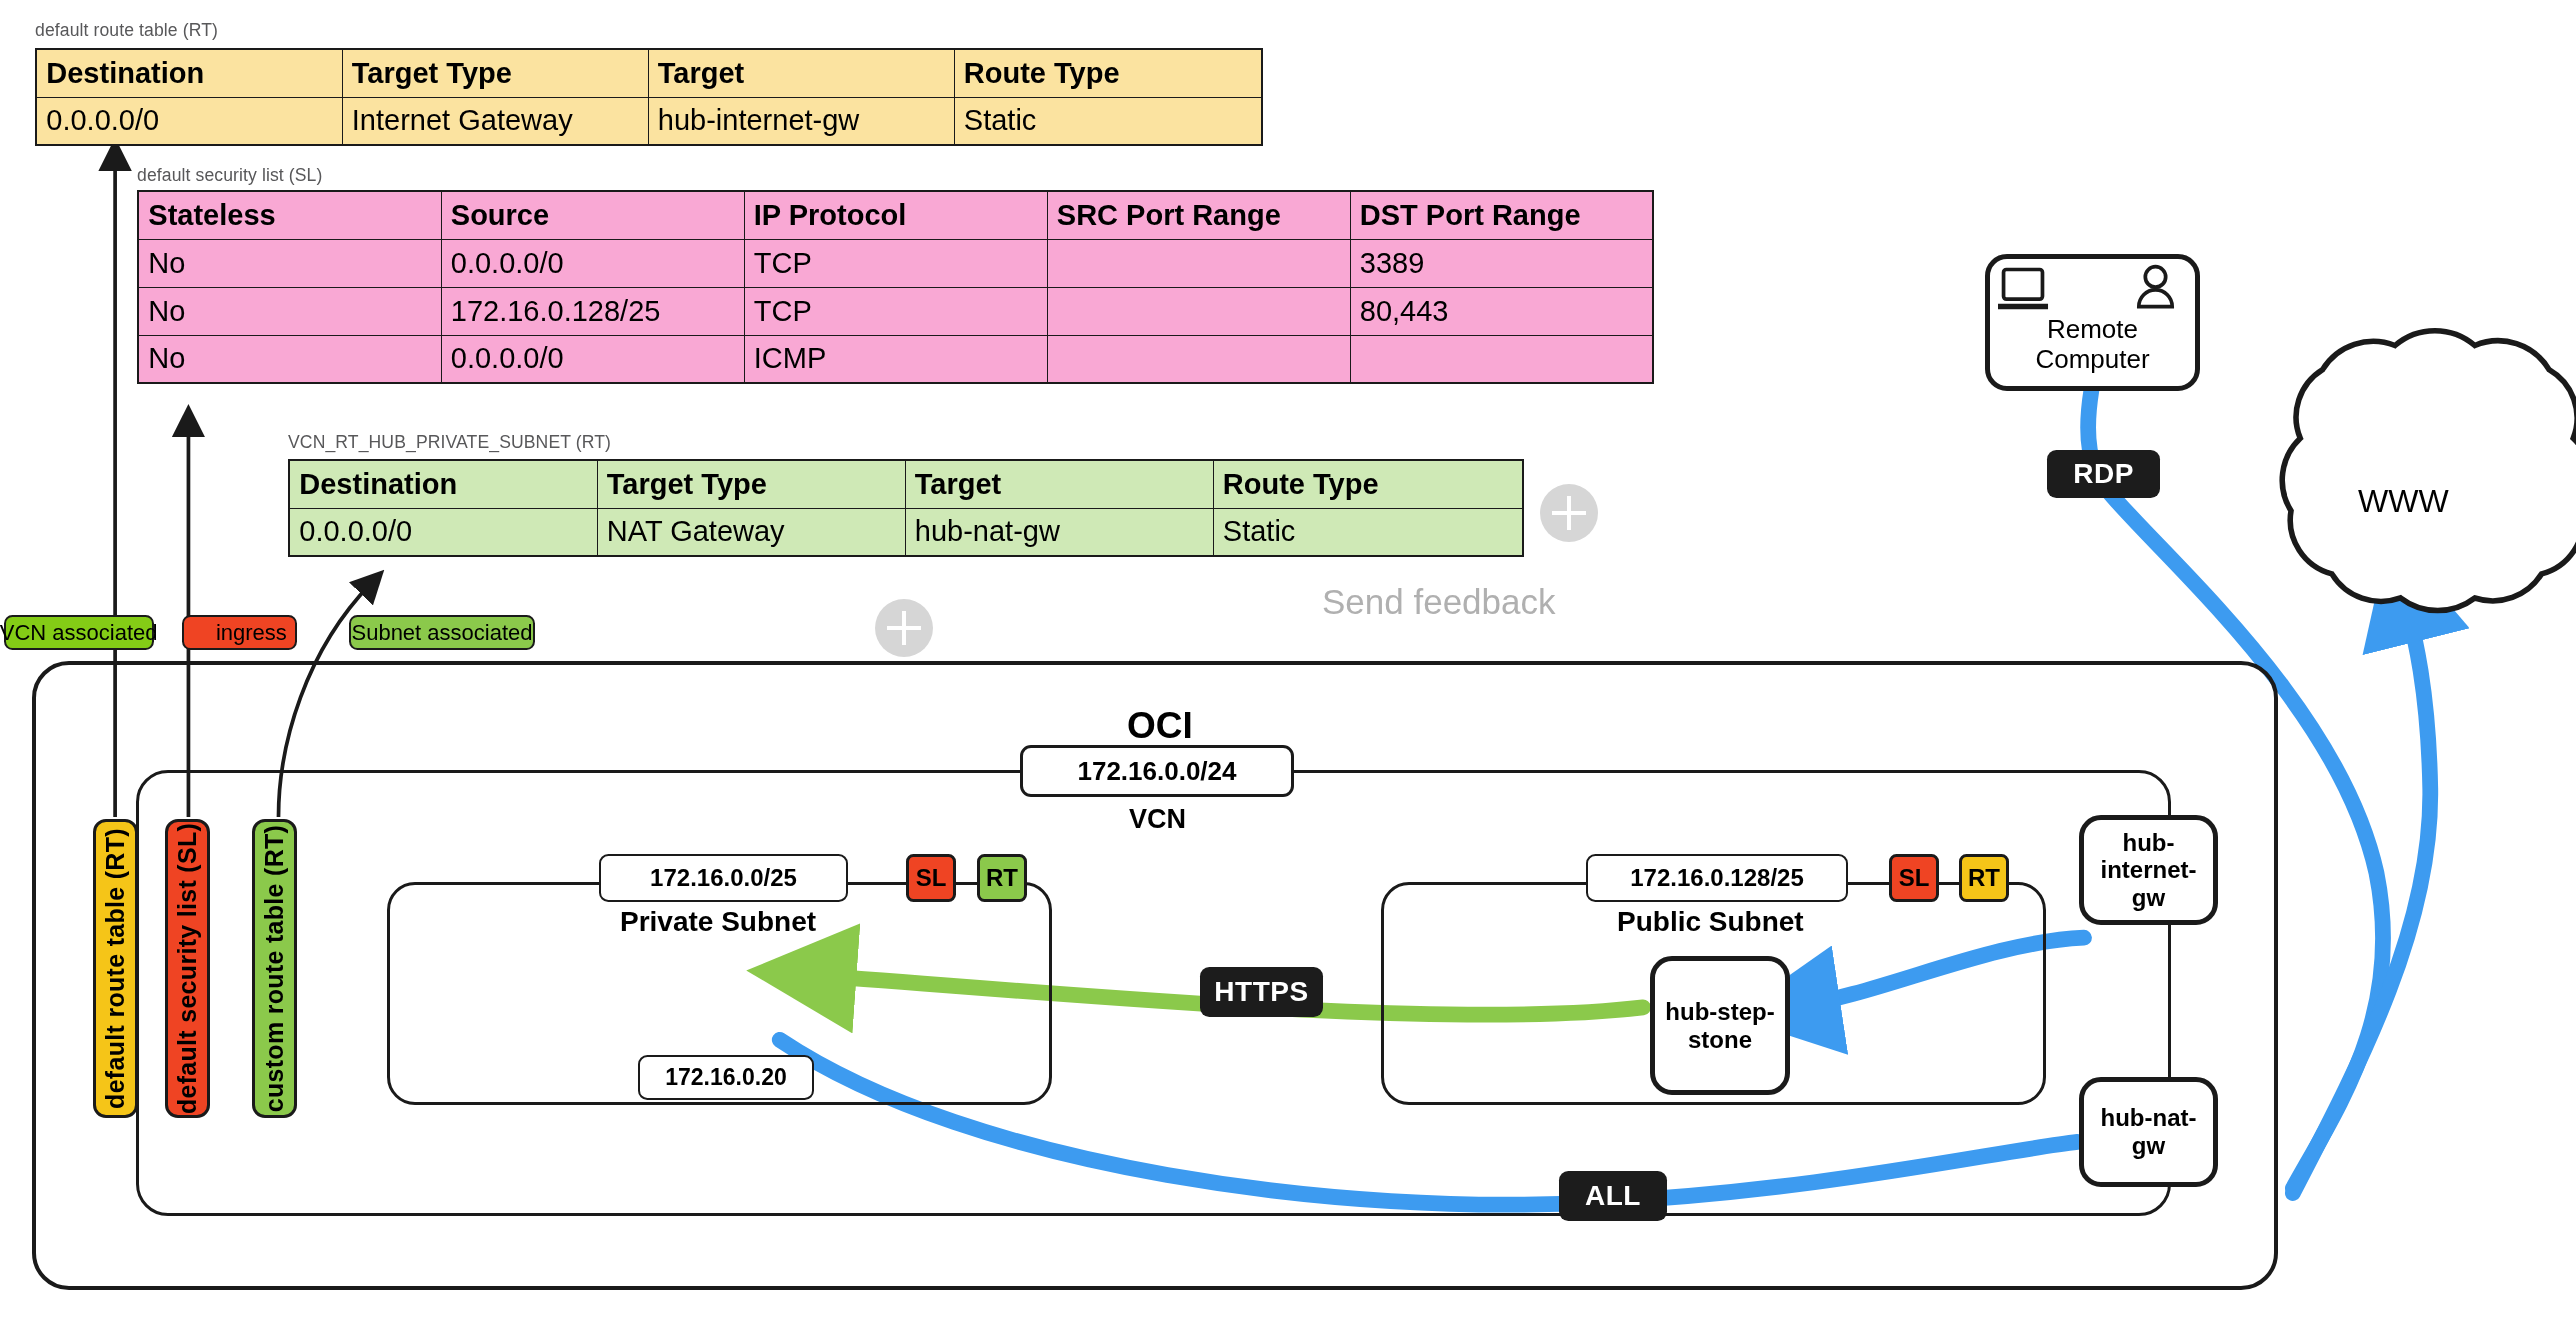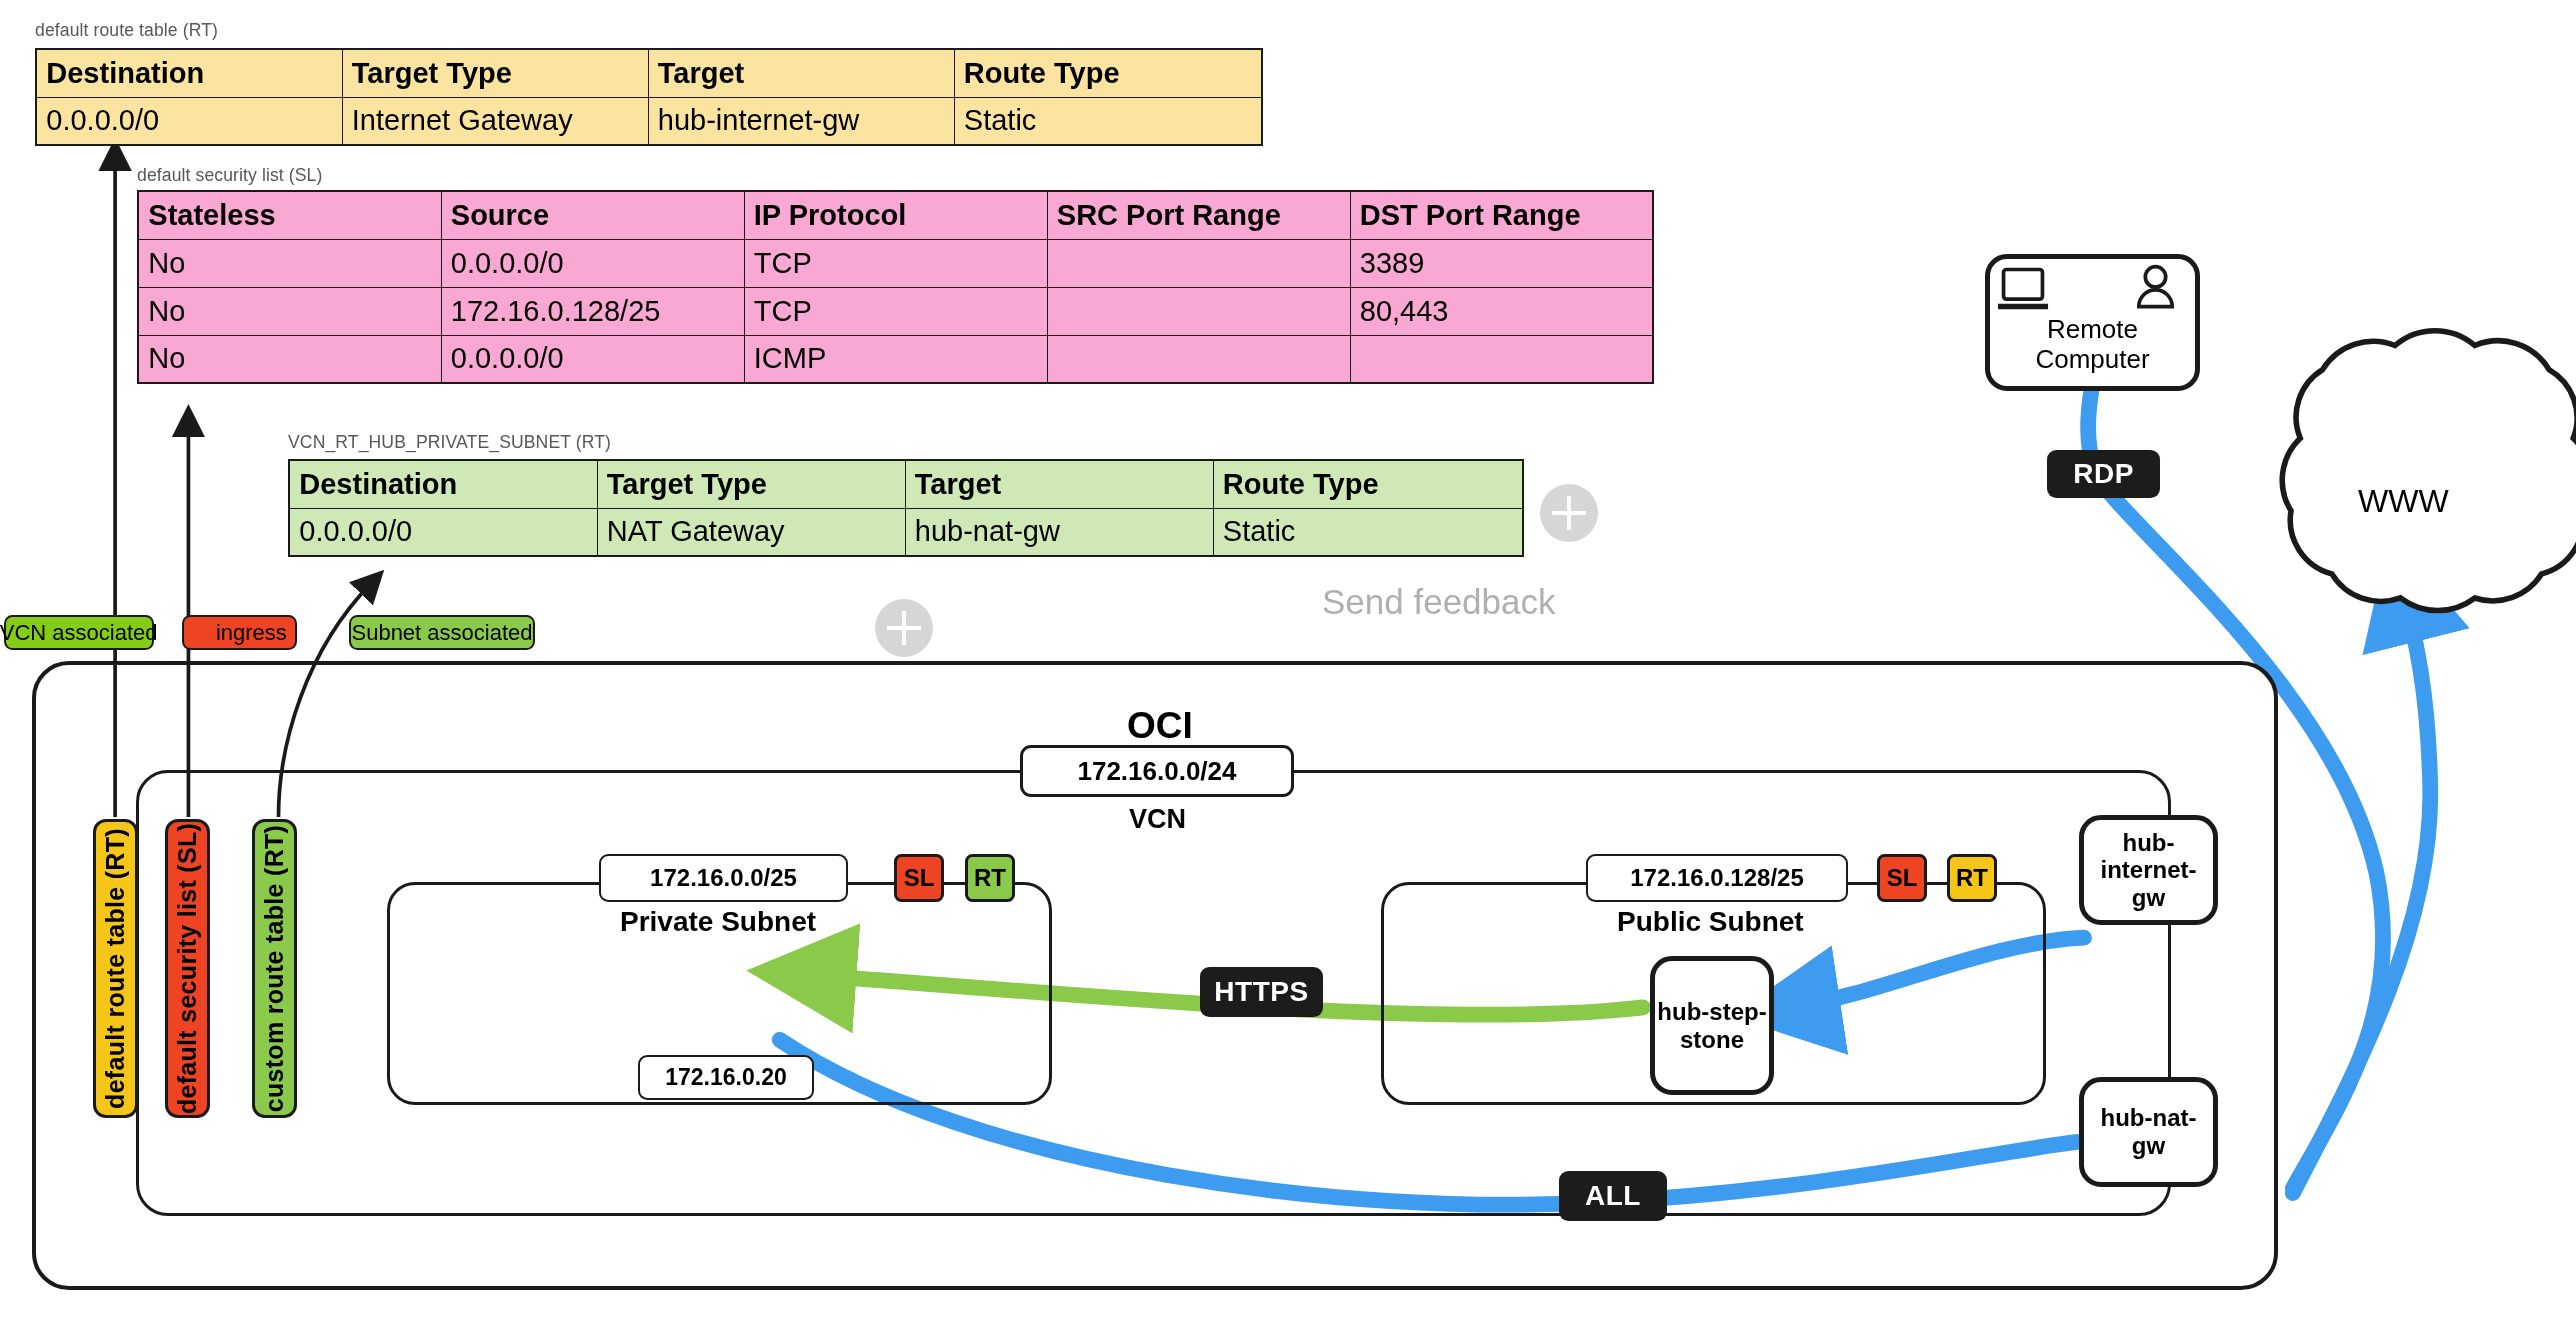--- a/index.html
+++ b/index.html
@@ -76,21 +76,21 @@
   }
   .chip.thin{border-width:2.8px;border-radius:9.3px;font-size:24px;}
 
   
   .flabel{position:absolute;font-weight:bold;white-space:nowrap;z-index:6;}
 
   
   .tag{
     position:absolute;border:3.7px solid #1a1a1a;border-radius:7.4px;
     display:flex;align-items:center;justify-content:center;
-    font-size:24px;font-weight:bold;color:#000;box-sizing:border-box;z-index:7;
+    font-size:24px;font-weight:bold;color:#000;box-sizing:border-box;z-index:7;margin-left:12px;
   }
   .tag.red{background:#ef4423;}
   .tag.green{background:#8bc94b;}
   .tag.yellow{background:#f5c518;}
 
   
   .node{
     position:absolute;background:#fff;border:5.6px solid #1a1a1a;border-radius:16.7px;
     display:flex;align-items:center;justify-content:center;text-align:center;
     font-size:24px;font-weight:bold;line-height:1.15;box-sizing:border-box;z-index:8;
@@ -303,21 +303,21 @@
   <div class="flabel" style="left:620px;top:906px;font-size:28px;">Private Subnet</div>
 
   <div class="chip thin" style="left:638px;top:1055px;width:176px;height:45px;font-size:23px;">172.16.0.20</div>
 
   <div class="rbox subnet" style="left:1381px;top:882px;width:665px;height:223px;"></div>
   <div class="chip thin" style="left:1586px;top:854px;width:262px;height:48px;">172.16.0.128/25</div>
   <div class="tag red" style="left:1877px;top:854px;width:50px;height:48px;">SL</div>
   <div class="tag yellow" style="left:1947px;top:854px;width:50px;height:48px;">RT</div>
   <div class="flabel" style="left:1617px;top:906px;font-size:28px;">Public Subnet</div>
 
-  <div class="node soft" style="left:1650px;top:956px;width:124px;height:139px;">hub-step-stone</div>
+  <div class="node soft" style="left:1650px;top:956px;width:140px;height:139px;">hub-step-stone</div>
 
   <div class="node soft" style="left:2079px;top:815px;width:139px;height:110px;">hub-internet-gw</div>
   <div class="node soft" style="left:2079px;top:1077px;width:139px;height:110px;">hub-nat-gw</div>
 
   <div class="node plain soft" style="left:1985px;top:254px;width:215px;height:137px;align-items:flex-end;padding-bottom:11px;font-size:26px;">Remote Computer</div>
   <svg class="glyph" style="left:1998px;top:262px;width:189px;height:65px;" viewBox="0 0 204 70">
     <g fill="none" stroke="#1a1a1a" stroke-width="4">
       <rect x="6" y="8" width="42" height="32" rx="3"></rect>
       <line x1="0" y1="48" x2="54" y2="48" stroke-width="6"></line>
     </g>

